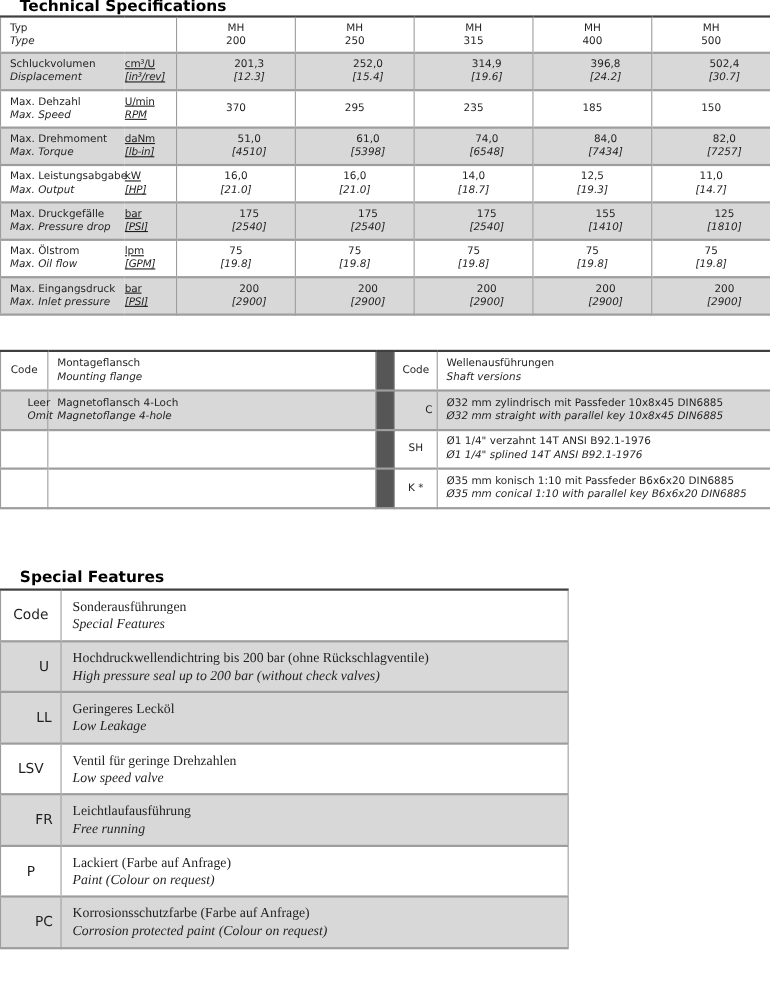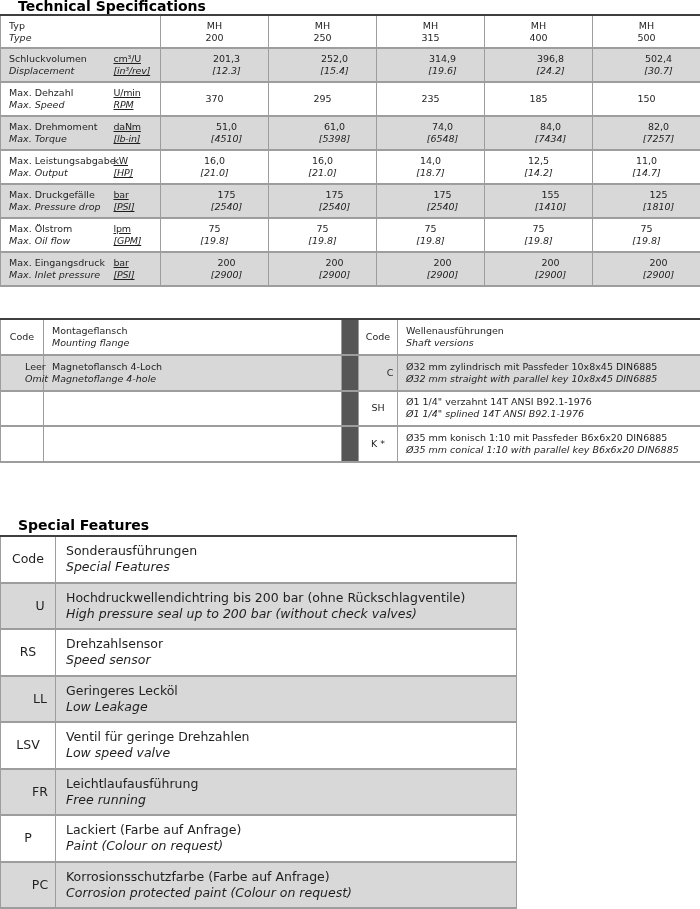--- a/index.html
+++ b/index.html
@@ -74,21 +74,21 @@
     border-bottom: 2px solid #9d9d9d;
   }
   .features td {
     border-top: 2px solid #9d9d9d;
     border-left: 1px solid #9d9d9d;
     border-right: 1px solid #9d9d9d;
   }
   .features tr.hdr td { border-top: 2px solid #3f3f3f; }
   .features tr { height: 46.5px; }
   .features td.code { text-align: center; }
-  .features td.desc { padding-left: 10px; }
+  .features td.desc { padding-left: 10px; font-family: Liberation Serif, serif; }
 </style>
 </head>
 <body>
 
 <div class="page">
 
   <div class="section-title" id="title-tech">Technical Specifications</div>
 
   <table class="specs">
     <colgroup>
@@ -237,21 +237,21 @@
       <td class="val">
         <div>16,0</div>
         <div class="en">[21.0]</div>
       </td>
       <td class="val">
         <div>14,0</div>
         <div class="en">[18.7]</div>
       </td>
       <td class="val">
         <div>12,5</div>
-        <div class="en">[14.2]</div>
+        <div class="en">[19.3]</div>
       </td>
       <td class="val">
         <div>11,0</div>
         <div class="en">[14.7]</div>
       </td>
     </tr>
 
     <tr class="shade">
       <td class="lbl">
         <div>Max. Druckgefälle</div>
@@ -440,27 +440,20 @@
         <div class="en">Special Features</div>
       </td>
     </tr>
     <tr class="shade">
       <td class="code">U</td>
       <td class="desc">
         <div>Hochdruckwellendichtring bis 200 bar (ohne Rückschlagventile)</div>
         <div class="en">High pressure seal up to 200 bar (without check valves)</div>
       </td>
     </tr>
-    <tr>
-      <td class="code">RS</td>
-      <td class="desc">
-        <div>Drehzahlsensor</div>
-        <div class="en">Speed sensor</div>
-      </td>
-    </tr>
     <tr class="shade">
       <td class="code">LL</td>
       <td class="desc">
         <div>Geringeres Lecköl</div>
         <div class="en">Low Leakage</div>
       </td>
     </tr>
     <tr>
       <td class="code">LSV</td>
       <td class="desc">

